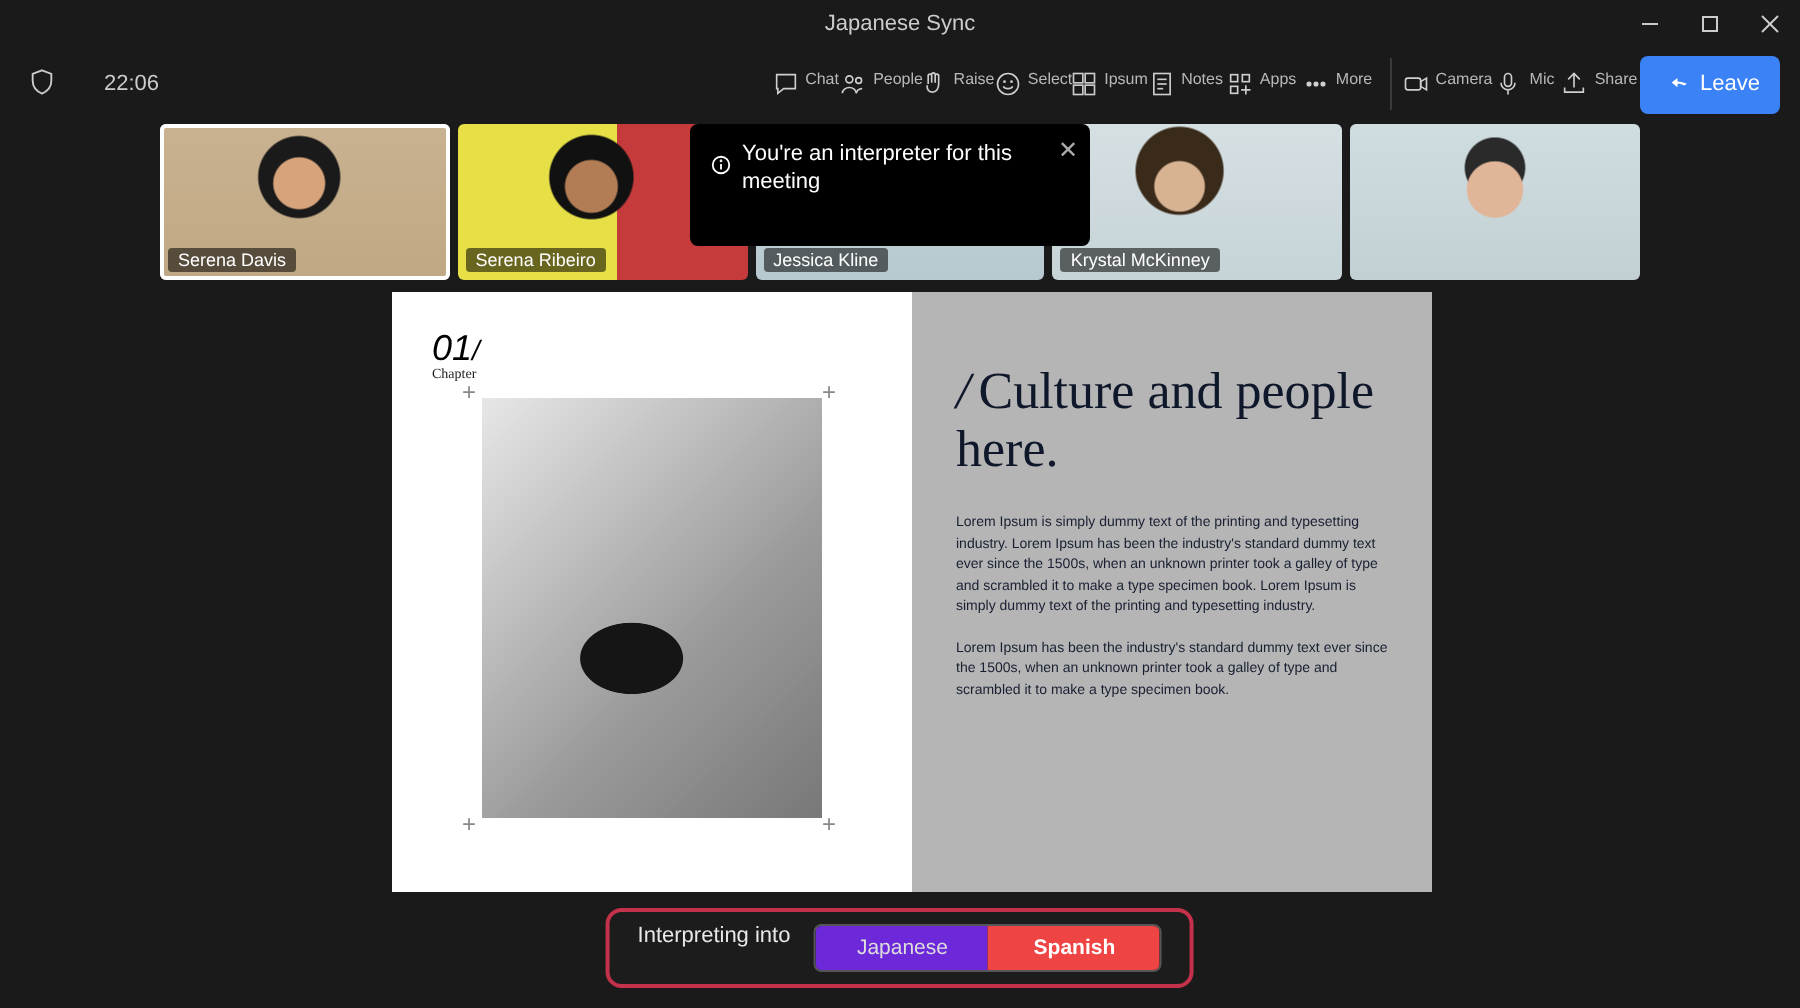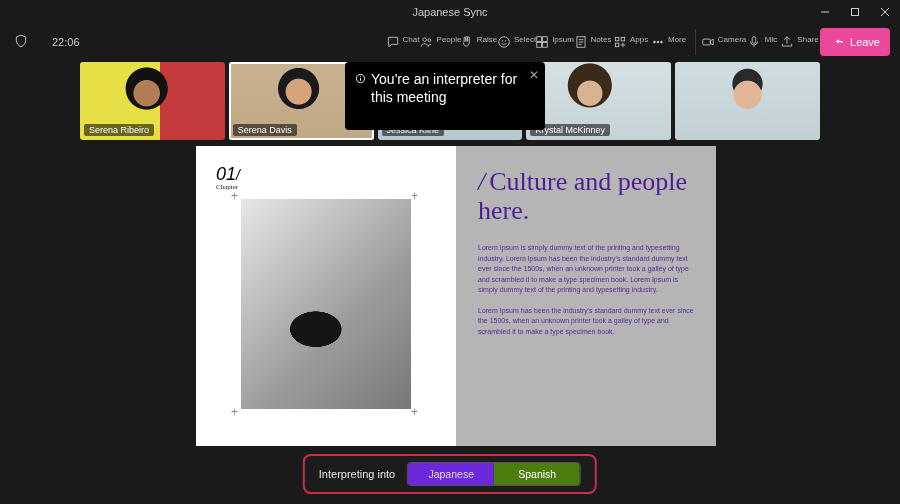--- a/index.html
+++ b/index.html
@@ -12,68 +12,68 @@
   .win-btn svg { stroke:#ccc; }
 
   
   .toprow { height:36px; display:flex; align-items:center; justify-content:space-between; padding:0 10px 0 14px; }
   .shield-time { display:flex; align-items:center; gap:24px; color:#ccc; font-size:11px; }
   .toolbar { display:flex; align-items:center; gap:4px; }
   .tool { display:flex; justify-content:center; width:34px; color:#b8b8b8; font-size:8px; gap:2px; cursor:pointer; }
   .tool .icn { width:18px; height:14px; display:flex; align-items:center; justify-content:center; }
   .tool svg { stroke:#cfcfcf; fill:none; stroke-width:1.4; }
   .divider { width:1px; height:26px; background:#3a3a3a; margin:0 6px; }
-  .leave { background:#ec4899; color:#fff; border:none; border-radius:4px; padding:6px 10px; display:flex; align-items:center; gap:6px; font-size:11px; cursor:pointer; }
+  .leave { background:#3b82f6; color:#fff; border:none; border-radius:4px; padding:6px 10px; display:flex; align-items:center; gap:6px; font-size:11px; cursor:pointer; }
   .leave svg { fill:#fff; }
 
   
   .strip { display:flex; gap:4px; padding:2px 80px 4px; }
   .tile { flex:1; height:78px; border-radius:3px; background:#2d2d2d; position:relative; overflow:hidden; }
   .tile1 { outline:2px solid #fff; outline-offset:-2px; }
   .nametag { position:absolute; left:4px; bottom:4px; background:rgba(0,0,0,.55); color:#fff; font-size:9px; padding:1px 5px; border-radius:2px; }
   .face { width:100%; height:100%; }
 
   
   .p1 { background: radial-gradient(circle at 48% 38%, #d7a37a 0 14%, transparent 15%), radial-gradient(circle at 48% 34%, #1a1a1a 0 22%, transparent 23%), linear-gradient(#c9b290,#c0a884); }
   .p2 { background: radial-gradient(circle at 46% 40%, #b27d55 0 14%, transparent 15%), radial-gradient(circle at 46% 34%, #111 0 22%, transparent 23%), linear-gradient(90deg,#e6e046 0 55%, #c53a3a 55% 100%); }
   .p3 { background: radial-gradient(circle at 44% 42%, #caa07e 0 13%, transparent 14%), radial-gradient(circle at 44% 32%, #1a1a1a 0 22%, transparent 23%), linear-gradient(#c9dbe0,#b7c9cf); }
   .p4 { background: radial-gradient(circle at 44% 40%, #d7b392 0 13%, transparent 14%), radial-gradient(circle at 44% 30%, #3a2a1a 0 22%, transparent 23%), linear-gradient(#d5e0e3,#c6d3d7); }
   .p5 { background: radial-gradient(circle at 50% 42%, #e0b598 0 16%, transparent 17%), radial-gradient(circle at 50% 28%, #2a2a2a 0 16%, transparent 17%), linear-gradient(#d0dde0,#c2d0d4); }
 
   
   .tooltip { position:absolute; left:345px; top:62px; width:200px; background:#000; border-radius:4px; padding:8px 26px 8px 10px; color:#d0d0d0; font-size:9px; line-height:1.3; z-index:5; }
-  .tooltip .tt-title { color:#fff; font-size:14px; margin-bottom:16px; display:flex; align-items:flex-start; gap:5px; }
+  .tooltip .tt-title { color:#fff; font-size:11px; margin-bottom:16px; display:flex; align-items:center; gap:5px; }
   .tooltip .tt-close { position:absolute; right:6px; top:6px; color:#aaa; font-size:12px; cursor:pointer; }
 
   
   .content { position:absolute; left:196px; top:146px; width:520px; height:300px; background:#fff; display:flex; }
   .page-left { width:50%; padding:18px 20px; position:relative; }
   .chapnum { font-family: Georgia, serif; font-size:18px; color:#000; font-style:italic; }
   .chapnum .sl { font-size:14px; }
   .chap { font-family: Georgia, serif; font-size:7px; color:#222; margin-top:-2px; }
   .imgbox { margin:8px auto 0; width:170px; height:210px; position:relative; }
   .imgbox .photo { width:100%; height:100%; background:
      radial-gradient(ellipse 26px 18px at 44% 62%, #1a1a1a 0 98%, transparent 100%),
      linear-gradient(135deg,#e2e2e2,#9a9a9a 60%,#787878);
      filter:grayscale(1) contrast(1.05); }
   .crop { position:absolute; width:10px; height:10px; color:#888; font-size:12px; line-height:10px; }
   .crop.tl { left:-10px; top:-8px; } .crop.tr { right:-10px; top:-8px; }
   .crop.bl { left:-10px; bottom:-8px; } .crop.br { right:-10px; bottom:-8px; }
 
-  .page-right { width:50%; background:#b5b5b5; padding:22px 22px; color:#4c1d95; }
+  .page-right { width:50%; background:#b5b5b5; padding:36px 22px; color:#0f172a; }
   .page-right h1 { font-family: Georgia, serif; font-weight:400; font-size:26px; line-height:1.1; margin-bottom:18px; }
   .page-right h1::before { content:"/"; margin-right:4px; font-style:italic; }
   .page-right p { font-size:7px; line-height:1.5; margin-bottom:10px; opacity:.95; }
 
   
-  .interp { position:absolute; left:50%; bottom:10px; transform:translateX(-50%); display:flex; align-items:center; gap:12px; padding:6px 14px; border:2px solid #c4314b; border-radius:8px; background:rgba(30,30,30,.6); }
+  .interp { position:absolute; left:50%; bottom:10px; transform:translateX(-50%); display:flex; gap:12px; padding:6px 14px; border:2px solid #c4314b; border-radius:8px; background:rgba(30,30,30,.6); }
   .interp-label { color:#e8e8e8; font-size:11px; }
   .lang-toggle { display:flex; border:1px solid #555; border-radius:4px; overflow:hidden; }
   .lang { width:86px; text-align:center; padding:5px 0; font-size:10.5px; cursor:pointer; background:#6d28d9; color:#ddd; }
-  .lang.selected { background:#4d7c0f; color:#fff; }
+  .lang.selected { background:#ef4444; color:#fff;font-weight:bold; }
 </style>
 </head>
 <body>
 
 <div class="titlebar">
   <span>Japanese Sync</span>
   <div class="win-controls">
     <div class="win-btn">
         <svg width="10" height="10">
           <line x1="1" y1="5" x2="9" y2="5" stroke-width="1"></line>
@@ -212,27 +212,27 @@
     <button class="leave">
       <span><svg width="14" height="14" viewBox="0 0 24 24">
             <path d="M21 15c-2-1-4-1.5-6-1.5v3l-5-4 5-4v3c3 0 6 1 8 2z"></path>
           </svg></span>
       <span>Leave</span>
     </button>
   </div>
 </div>
 
 <div class="strip">
-  <div class="tile">
-      <div class="face p2"></div>
-      <div class="nametag">Serena Ribeiro</div>
-    </div>
   <div class="tile tile1">
       <div class="face p1"></div>
       <div class="nametag">Serena Davis</div>
+    </div>
+  <div class="tile">
+      <div class="face p2"></div>
+      <div class="nametag">Serena Ribeiro</div>
     </div>
   <div class="tile">
       <div class="face p3"></div>
       <div class="nametag">Jessica Kline</div>
     </div>
   <div class="tile">
       <div class="face p4"></div>
       <div class="nametag">Krystal McKinney</div>
     </div>
   <div class="tile">

